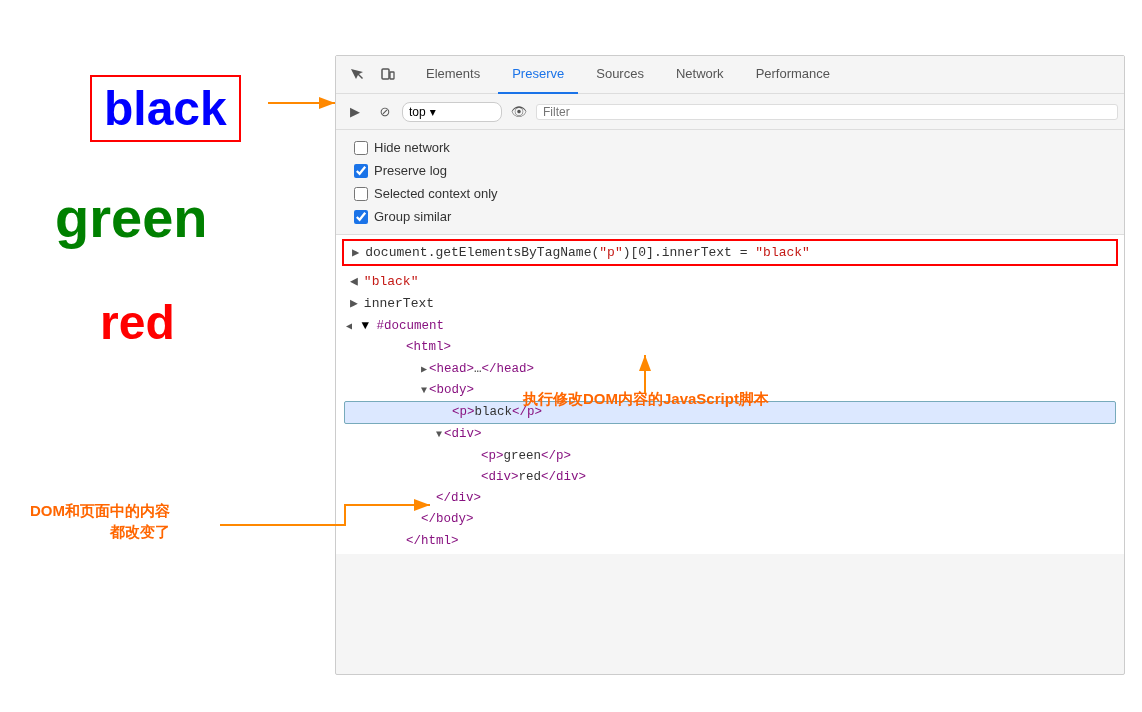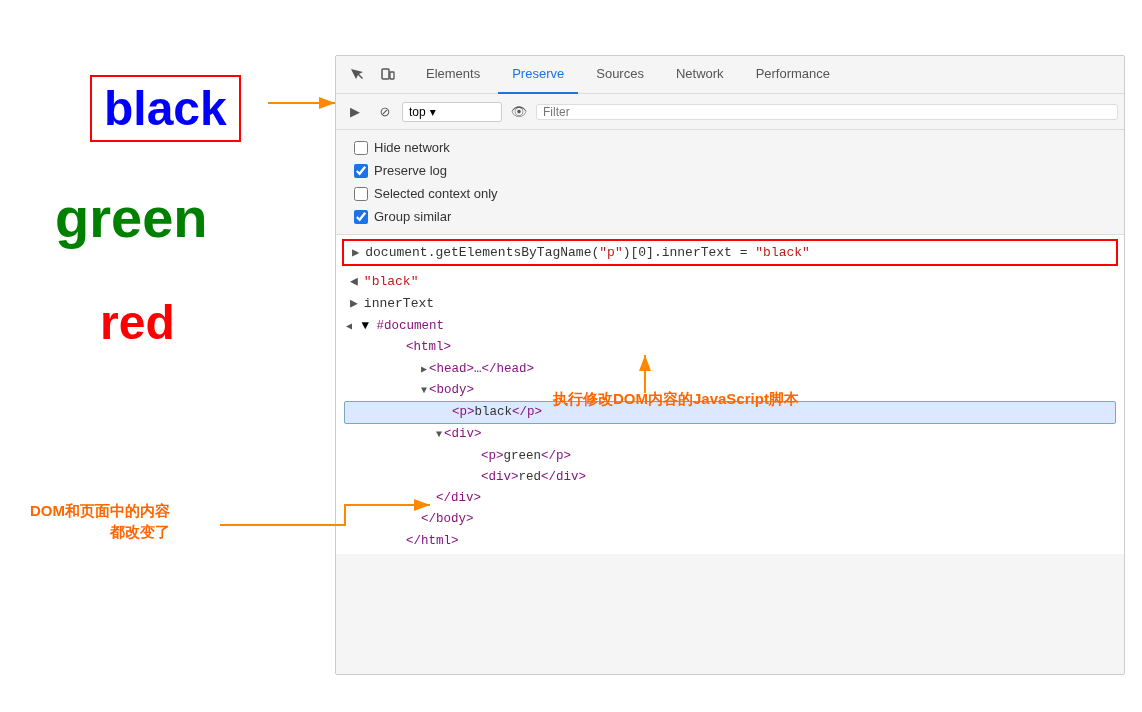--- a/index.html
+++ b/index.html
@@ -151,21 +151,21 @@
       color: #555;
       font-size: 13px;
       border-radius: 3px;
     }
 
     .context-select {
       display: flex;
       align-items: center;
       background: #fff;
       border: 1px solid #ccc;
-      border-radius: 3px;
+      border-radius: 8px;
       padding: 2px 6px;
       font-size: 12px;
       cursor: pointer;
       min-width: 100px;
       gap: 4px;
     }
 
     .filter-input {
       flex: 1;
       height: 16px;
@@ -442,21 +442,21 @@
 
       <div class="dom-line">
         <span>        </span>
         <span class="tag">&lt;/html&gt;</span>
       </div>
 
     </div>
   </div>
 </div>
 
-<div class="annotation-js" style="position:absolute; top:390px; left:553px; font-size:15px; color:#ff6600; font-weight:bold;">
+<div class="annotation-js" style="position:absolute; top:390px; left:523px; font-size:15px; color:#ff6600; font-weight:bold;">
   <span>执行修改DOM内容的JavaScript脚本</span>
 </div>
 
 <svg class="overlay-svg">
 
   <defs>
     <marker id="arrowhead-orange" markerWidth="8" markerHeight="6" refX="8" refY="3" orient="auto">
       <polygon points="0 0, 8 3, 0 6" fill="#ff8800"></polygon>
     </marker>
     <marker id="arrowhead-orange2" markerWidth="8" markerHeight="6" refX="8" refY="3" orient="auto">

